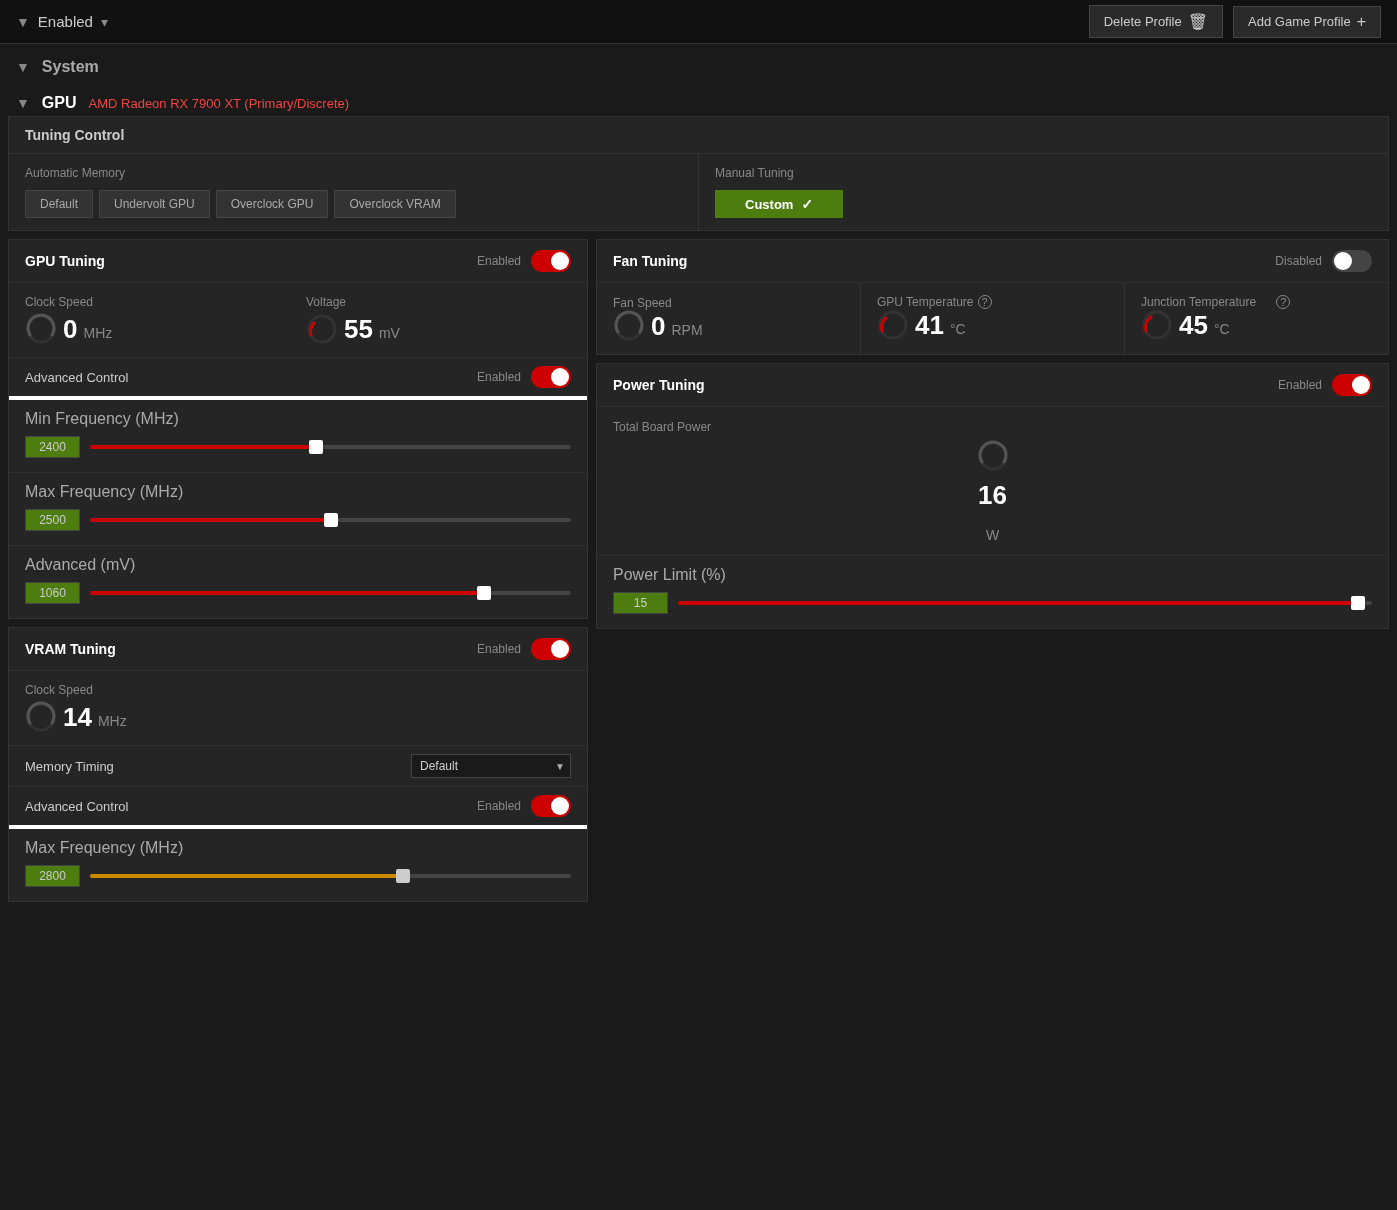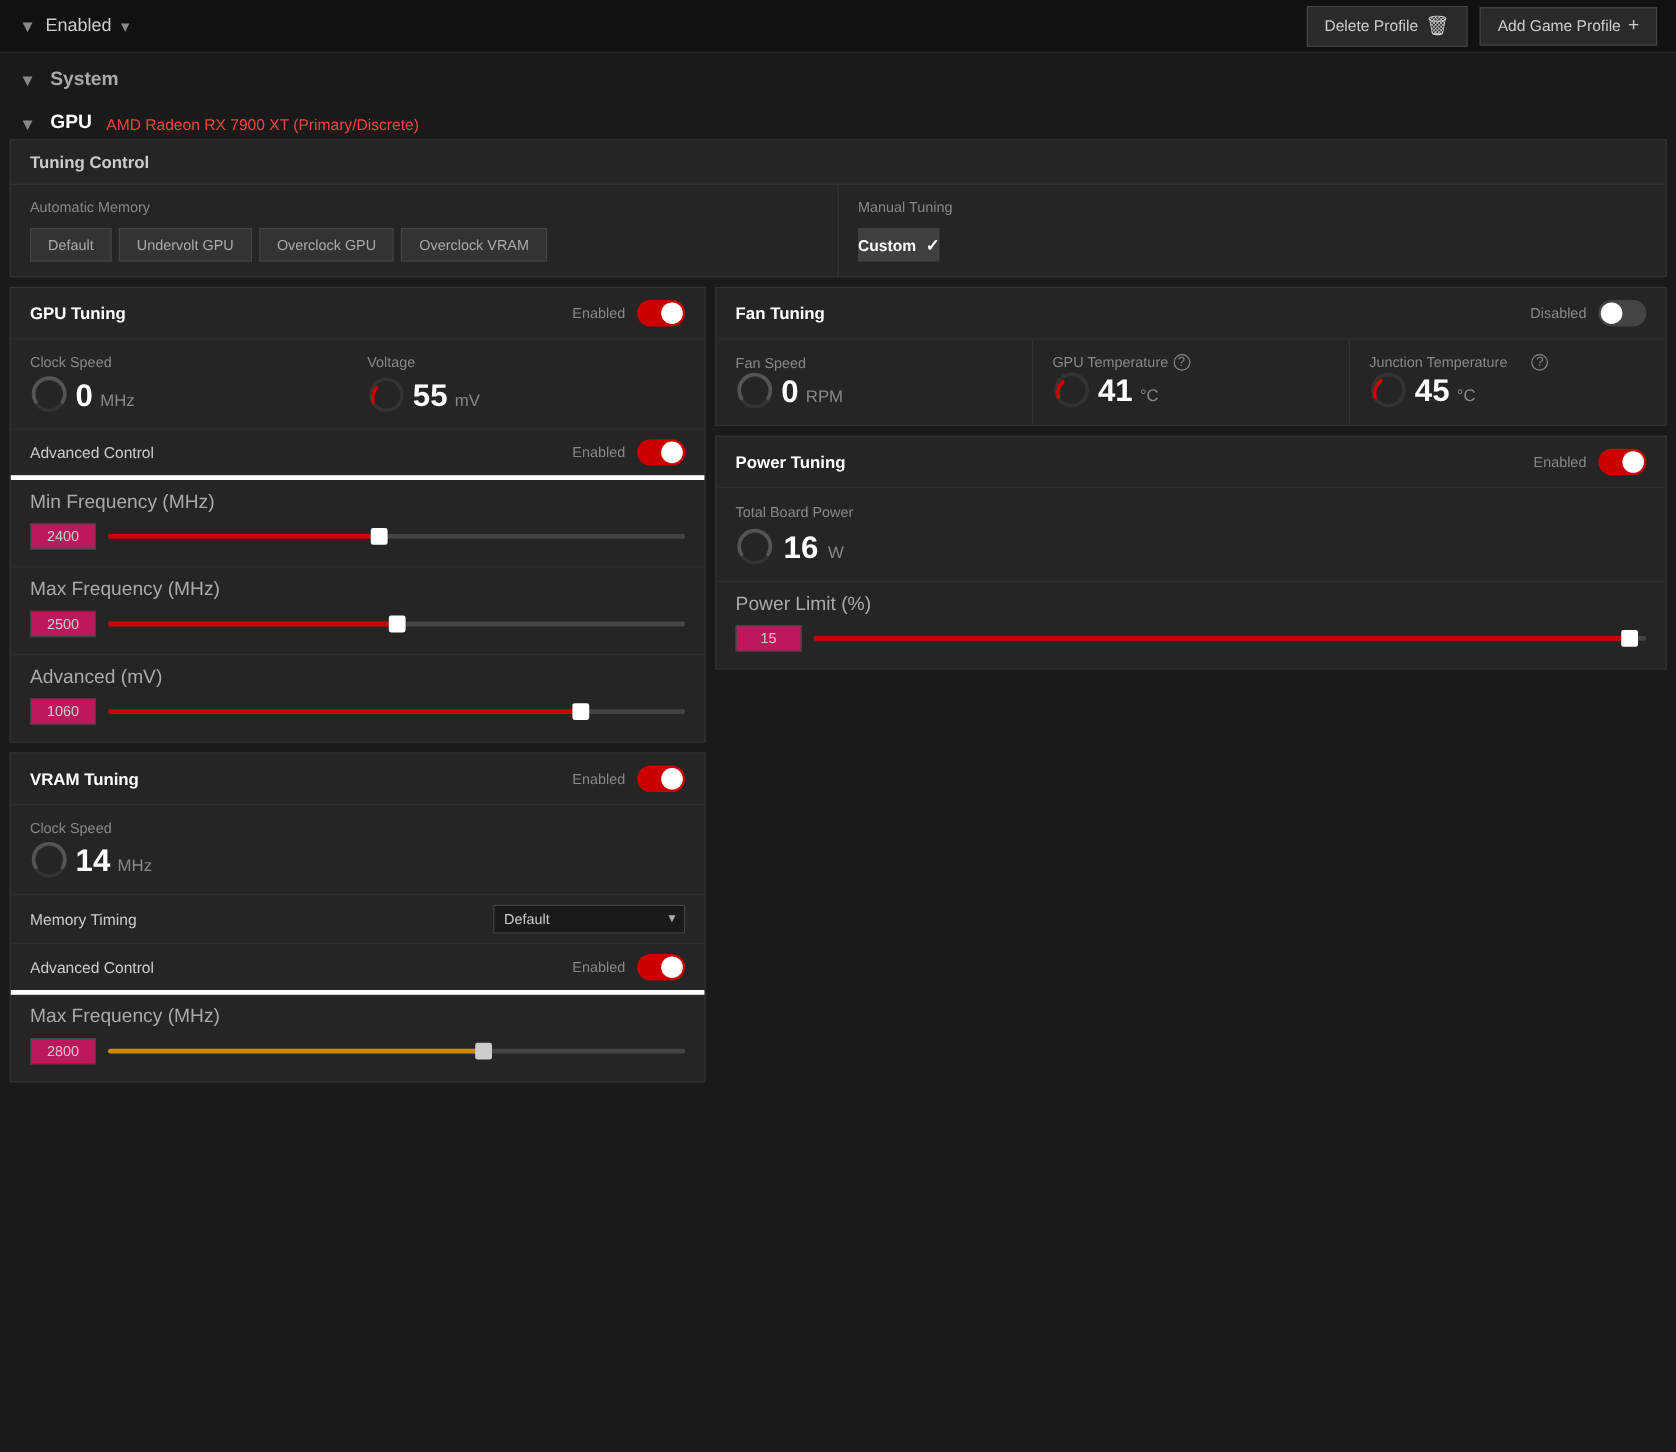--- a/index.html
+++ b/index.html
@@ -105,24 +105,24 @@
     }
     .auto-btn {
       background: #333;
       border: 1px solid #444;
       color: #aaa;
       padding: 6px 14px;
       cursor: pointer;
       font-size: 12px;
     }
     .custom-btn {
-      background: #404040;
+      background: #4d7c0f;
       border: none;
       color: #fff;
-      padding: 6px 0;
+      padding: 6px 30px;
       cursor: pointer;
       font-size: 13px;
       display: flex;
       align-items: center;
       gap: 8px;
       font-weight: 600;
     }
 
     
     .main-layout {
@@ -258,21 +258,21 @@
       color: #aaa;
       font-size: 16px;
       margin-bottom: 8px;
     }
     .slider-row {
       display: flex;
       align-items: center;
       gap: 10px;
     }
     .slider-input-box {
-      background: #be185d;
+      background: #4d7c0f;
       border: 1px solid #444;
       color: #ccc;
       padding: 3px 6px;
       width: 55px;
       font-size: 12px;
       text-align: center;
     }
     .slider-track {
       flex: 1;
       height: 4px;
@@ -316,20 +316,21 @@
     }
 
     
     .power-metric {
       padding: 12px 16px;
     }
     .power-value-row {
       display: flex;
       align-items: center;
       gap: 8px;
+      flex-direction: column;
     }
 
     
     .dropdown-row {
       display: flex;
       align-items: center;
       justify-content: space-between;
       padding: 8px 16px;
       border-bottom: 1px solid #2e2e2e;
     }

